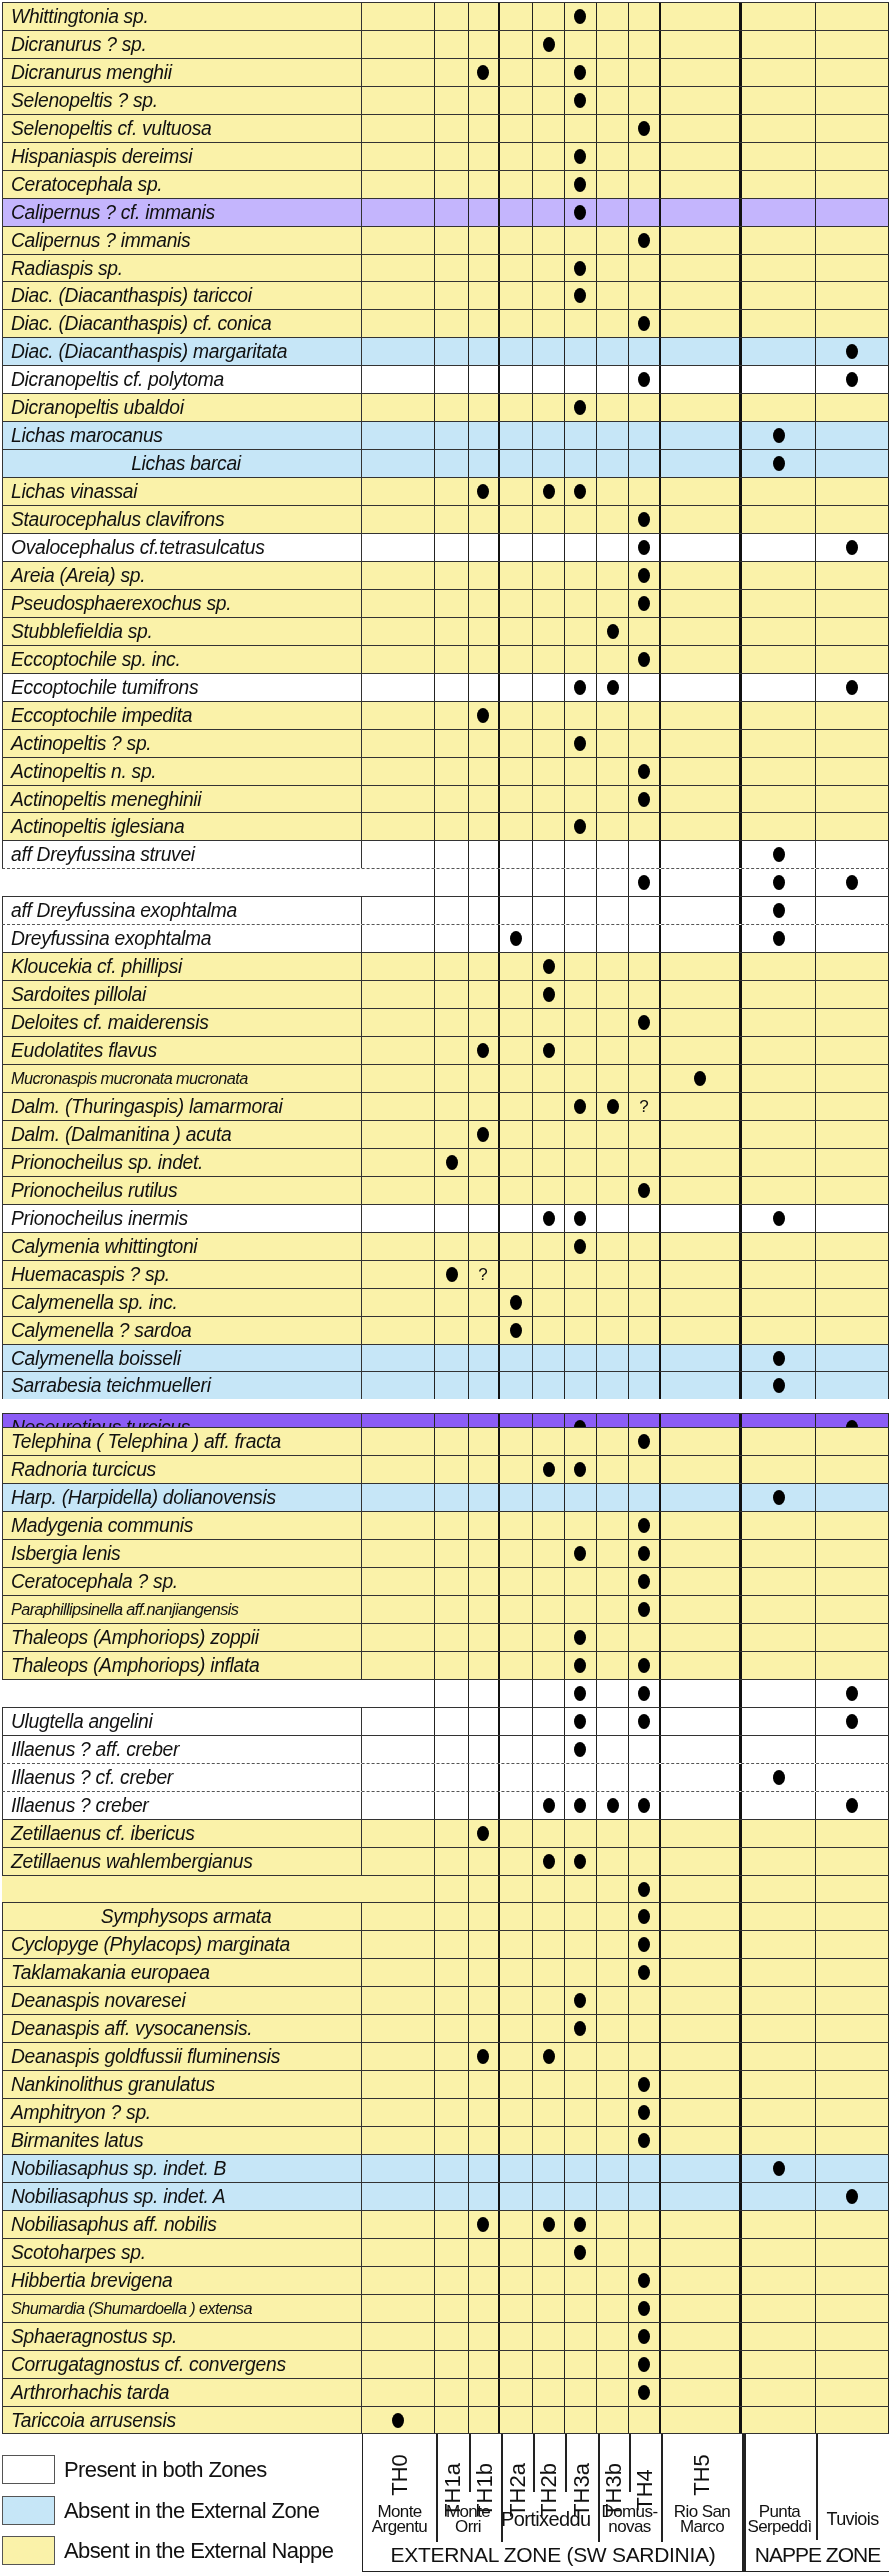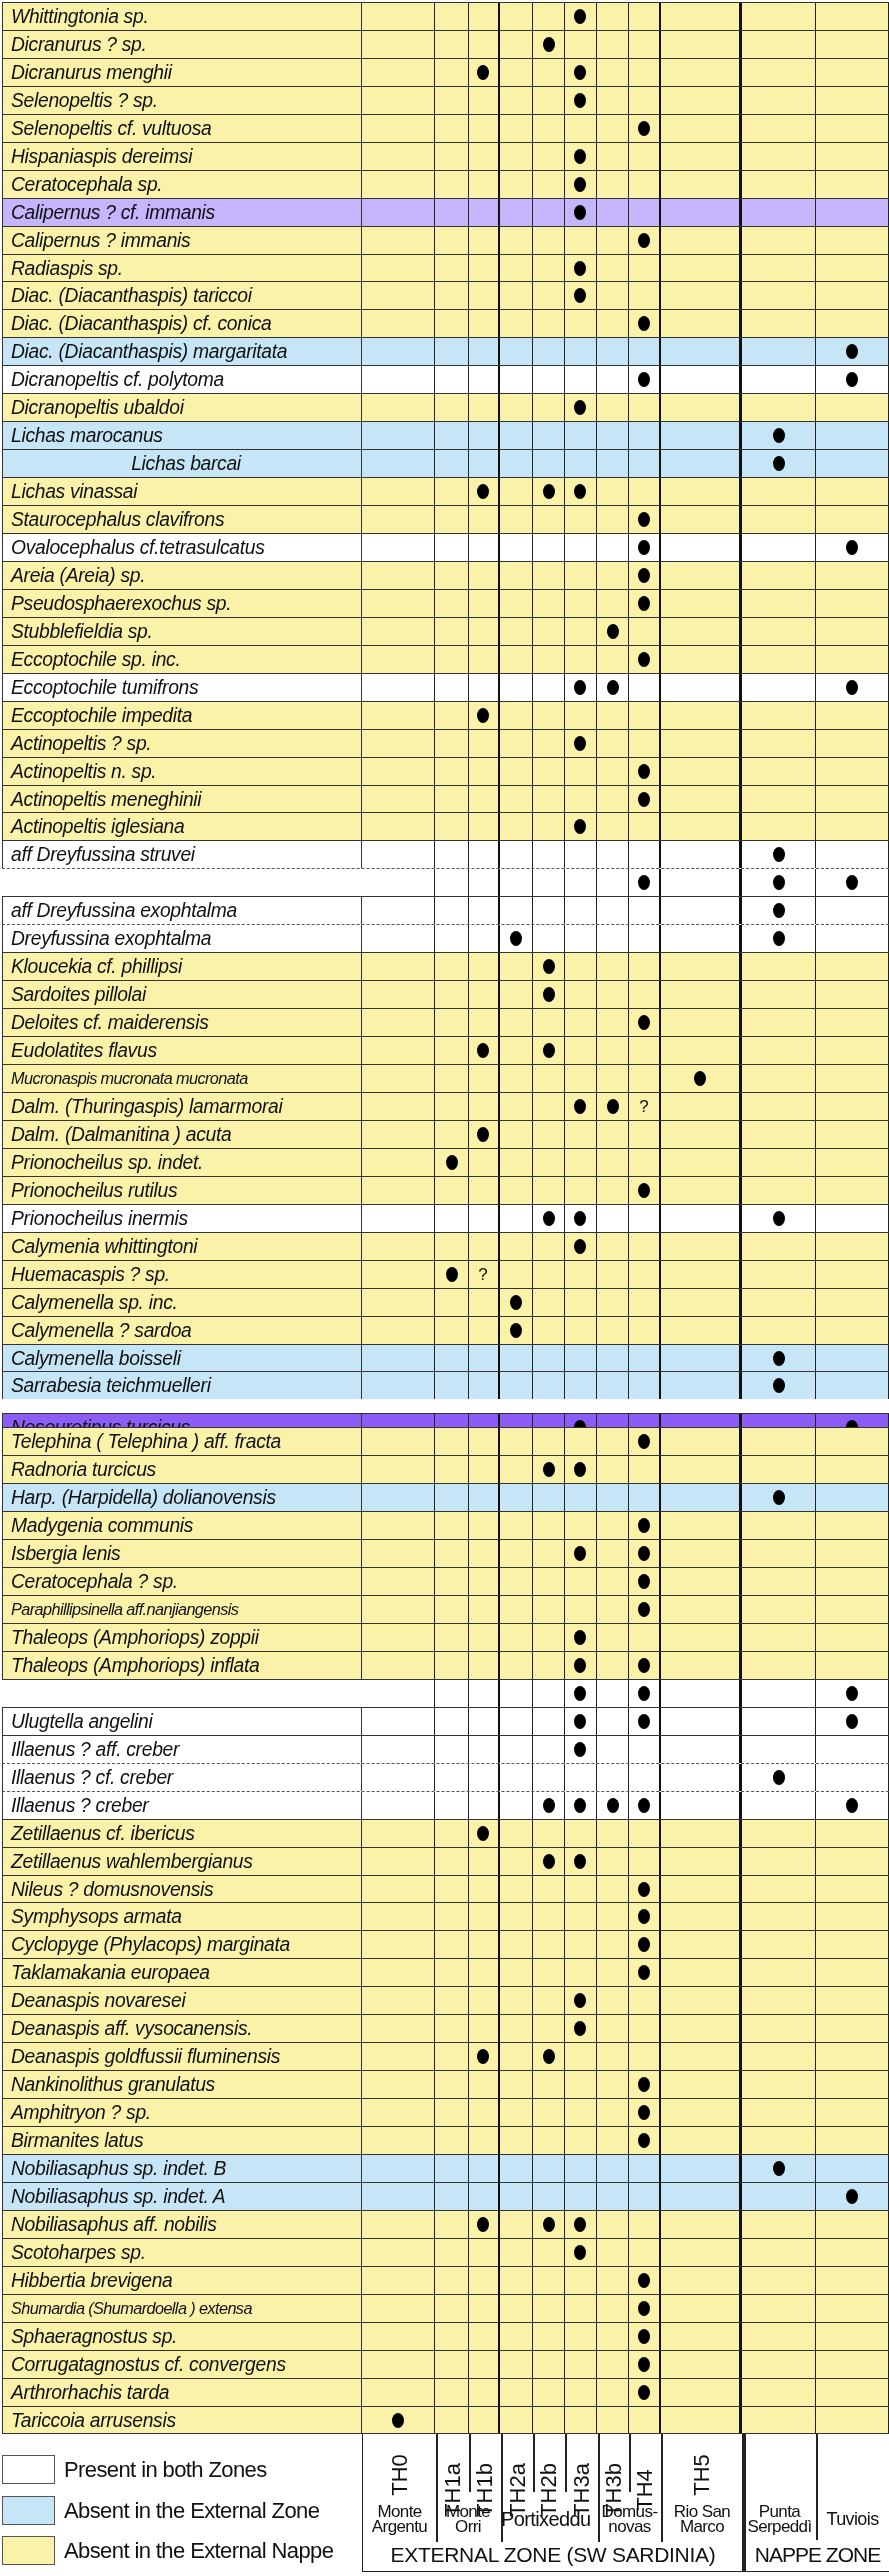--- a/index.html
+++ b/index.html
@@ -1161,36 +1161,35 @@
       <div class="cell" style="left: 562px; width: 33px;">
         <span class="dot"></span>
       </div>
       <div class="cell" style="left: 595px; width: 32px;"></div>
       <div class="cell thick" style="left: 627px; width: 32px;"></div>
       <div class="cell zone" style="left: 658px; width: 82px;"></div>
       <div class="cell" style="left: 741px; width: 73px;"></div>
       <div class="cell" style="left: 814px; width: 73px;"></div>
     </div>
     <div class="row" style="top: 1873px; background: rgb(250, 242, 169);">
-      <div class="name">Nileus ? domusnovensis</div>
-      <div class="cell" style="left: 360px; width: 73px;"></div>
-      <div class="cell" style="left: 434px; width: 33px;"></div>
-      <div class="cell thick" style="left: 466px; width: 32px;"></div>
-      <div class="cell" style="left: 498px; width: 33px;"></div>
-      <div class="cell" style="left: 531px; width: 32px;"></div>
-      <div class="cell" style="left: 562px; width: 33px;"></div>
-      <div class="cell" style="left: 595px; width: 32px;"></div>
-      <div class="cell thick" style="left: 627px; width: 32px;">
-        <span class="dot"></span>
-      </div>
-      <div class="cell zone" style="left: 658px; width: 82px;"></div>
-      <div class="cell" style="left: 741px; width: 73px;"></div>
-      <div class="cell" style="left: 814px; width: 73px;"></div>
-    </div>
-    <div class="row" style="top: 1900px; background: rgb(250, 242, 169);">
+      <div class="cell" style="left: 360px; width: 73px;"></div>
+      <div class="cell" style="left: 434px; width: 33px;"></div>
+      <div class="cell thick" style="left: 466px; width: 32px;"></div>
+      <div class="cell" style="left: 498px; width: 33px;"></div>
+      <div class="cell" style="left: 531px; width: 32px;"></div>
+      <div class="cell" style="left: 562px; width: 33px;"></div>
+      <div class="cell" style="left: 595px; width: 32px;"></div>
+      <div class="cell thick" style="left: 627px; width: 32px;">
+        <span class="dot"></span>
+      </div>
+      <div class="cell zone" style="left: 658px; width: 82px;"></div>
+      <div class="cell" style="left: 741px; width: 73px;"></div>
+      <div class="cell" style="left: 814px; width: 73px;"></div>
+    </div>
+    <div class="row" style="top: 1900px; background: rgb(250, 242, 169); text-align: center;">
       <div class="name">Symphysops armata</div>
       <div class="cell" style="left: 360px; width: 73px;"></div>
       <div class="cell" style="left: 434px; width: 33px;"></div>
       <div class="cell thick" style="left: 466px; width: 32px;"></div>
       <div class="cell" style="left: 498px; width: 33px;"></div>
       <div class="cell" style="left: 531px; width: 32px;"></div>
       <div class="cell" style="left: 562px; width: 33px;"></div>
       <div class="cell" style="left: 595px; width: 32px;"></div>
       <div class="cell thick" style="left: 627px; width: 32px;">
         <span class="dot"></span>

